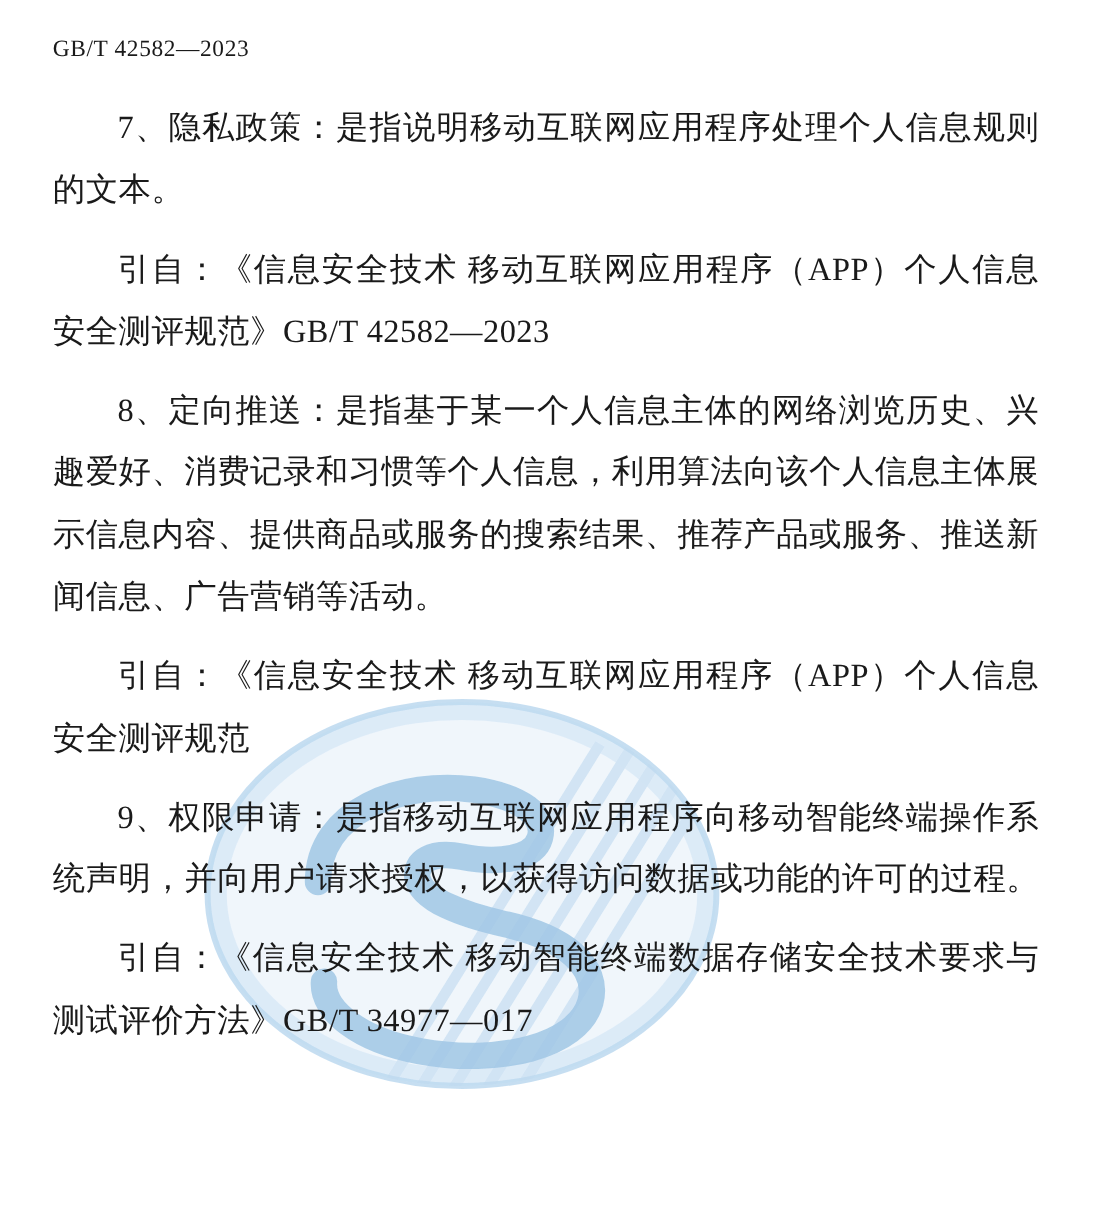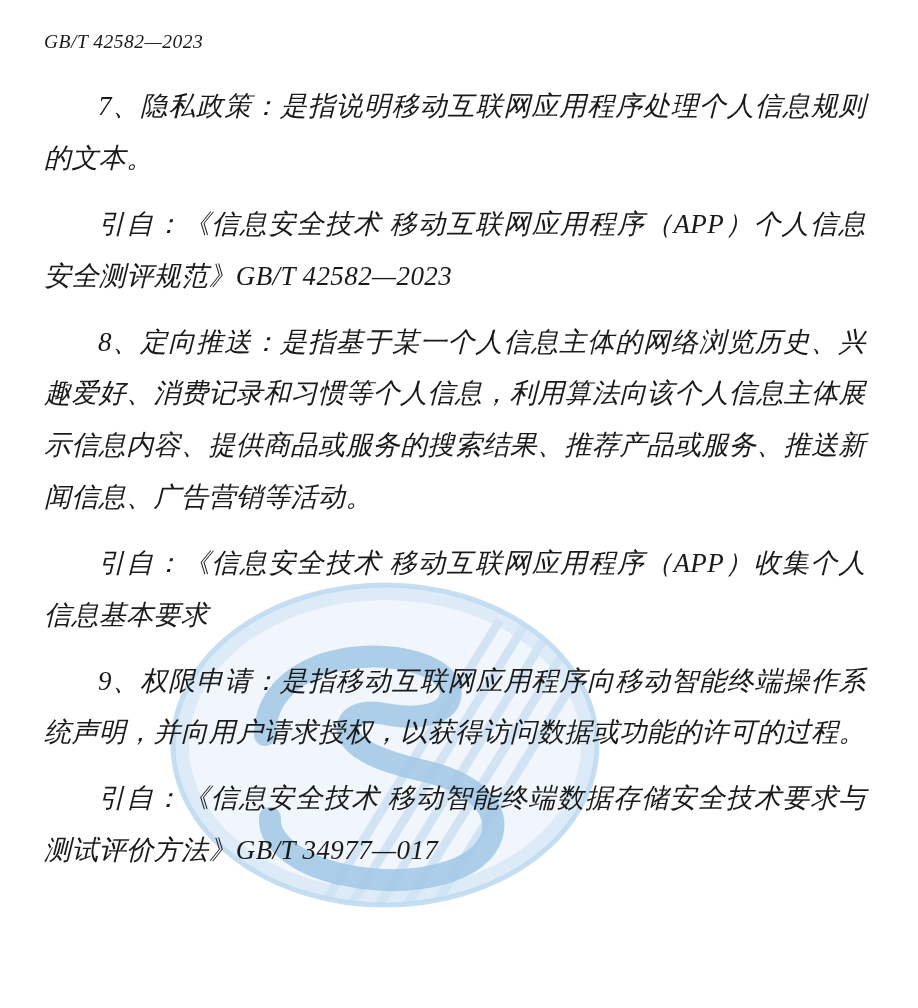--- a/index.html
+++ b/index.html
@@ -26,21 +26,20 @@
     pointer-events: none;
     z-index: 0;
     opacity: 0.95;
   }
 
   .page {
     position: relative;
     z-index: 1;
     padding: 28px 52px 0 44px;
     box-sizing: border-box;
-    font-style: italic;
   }
 
   .header-code {
     font-family: "Liberation Serif", "DejaVu Serif", serif;
     font-size: 19.5px;
     letter-spacing: 0.5px;
     color: #1a1a1a;
     margin: 0 0 26px 0;
     line-height: 1.4;
   }
@@ -84,17 +83,17 @@
   <ellipse cx="215" cy="165" rx="212" ry="160" fill="none" stroke="#bcd9ef" stroke-width="5" opacity="0.9"></ellipse>
 </svg>
 
 <div class="page">
 
   <div class="header-code">GB/T 42582—2023</div>
 
   <p class="para indent">7、隐私政策：是指说明移动互联网应用程序处理个人信息规则的文本。</p>
   <p class="para indent">引自：《信息安全技术 移动互联网应用程序（APP）个人信息安全测评规范》GB/T 42582—2023</p>
   <p class="para indent">8、定向推送：是指基于某一个人信息主体的网络浏览历史、兴趣爱好、消费记录和习惯等个人信息，利用算法向该个人信息主体展示信息内容、提供商品或服务的搜索结果、推荐产品或服务、推送新闻信息、广告营销等活动。</p>
-  <p class="para indent">引自：《信息安全技术 移动互联网应用程序（APP）收集个人信息基本要求</p>
+  <p class="para indent">引自：《信息安全技术 移动互联网应用程序（APP）个人信息安全测评规范</p>
   <p class="para indent">9、权限申请：是指移动互联网应用程序向移动智能终端操作系统声明，并向用户请求授权，以获得访问数据或功能的许可的过程。</p>
   <p class="para indent">引自：《信息安全技术 移动智能终端数据存储安全技术要求与测试评价方法》GB/T 34977—017</p>
 
 </div>
 
 </body></html>

